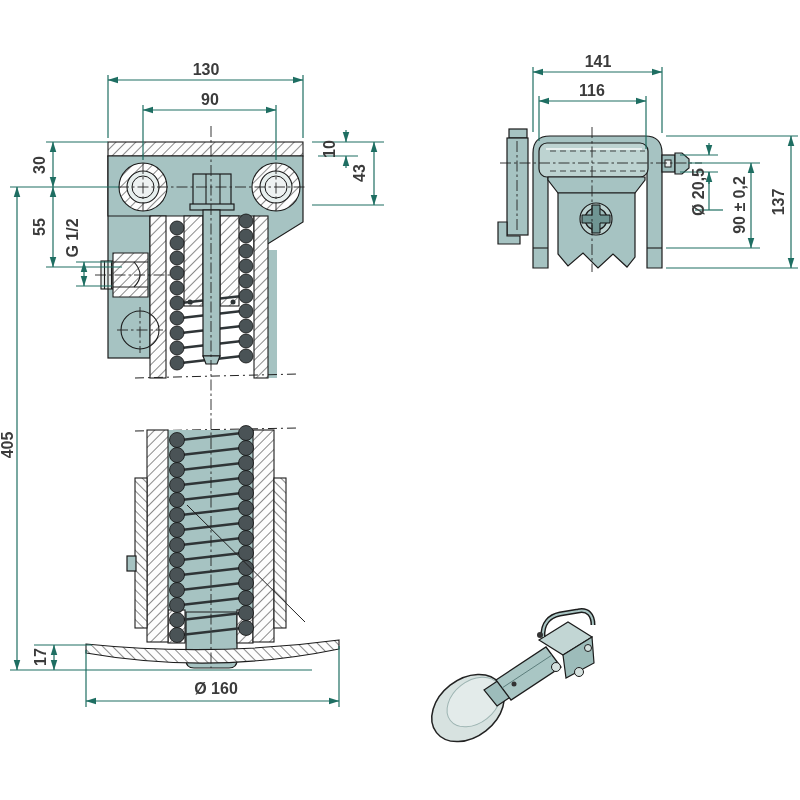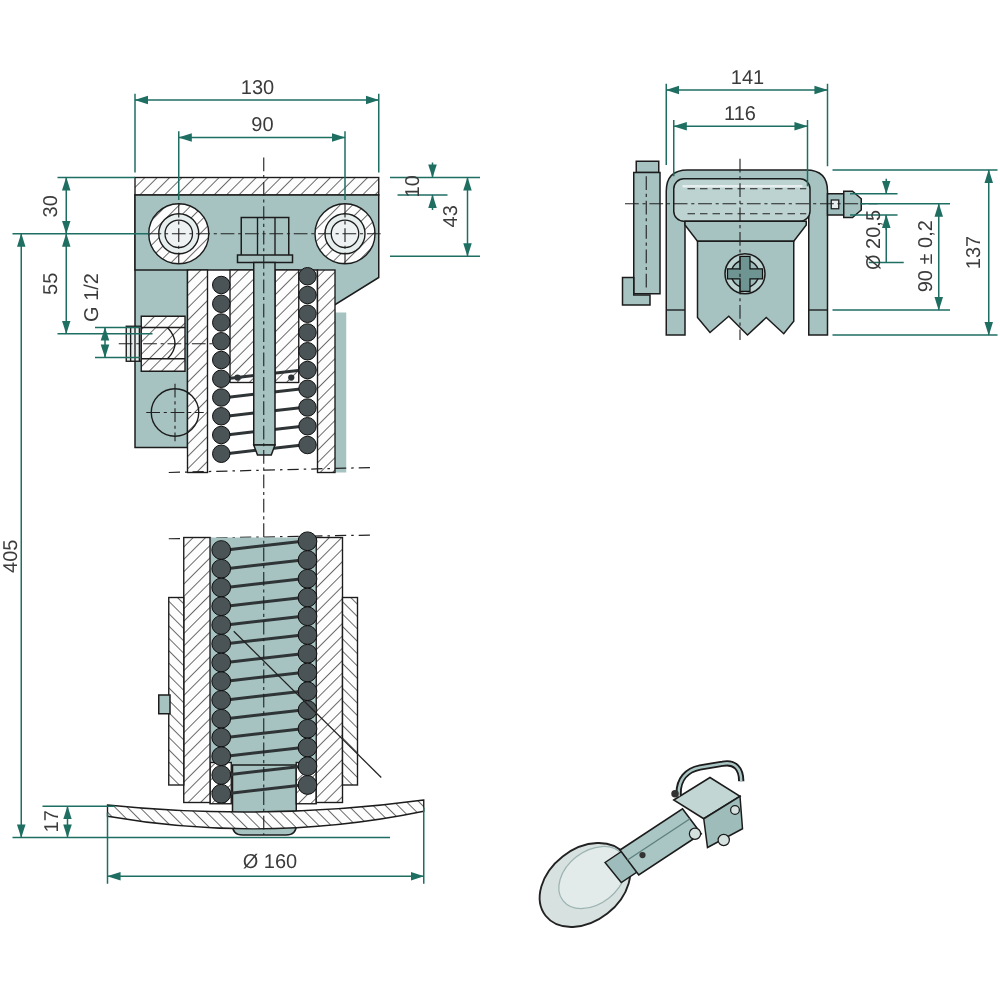--- a/index.html
+++ b/index.html
@@ -1,21 +1,21 @@
 <!DOCTYPE html>
 <html style="--c-body: #a6c3c2; --c-body_light: #bdd3d1; --c-body_dark: #9dbcbb; --c-dim: #1e6e62; --c-text: #3b3b3b; --c-line: #1c1c1c; --c-spring: #4a5356; --c-white: #ffffff;"><head>
 <meta charset="utf-8">
 <style>
   :root{
     --c-body:#a6c3c2; --c-body_light:#bdd3d1; --c-body_dark:#9dbcbb;
     --c-dim:#1e6e62; --c-text:#3b3b3b; --c-line:#1c1c1c;
     --c-spring:#4a5356; --c-white:#ffffff;
   }
   html,body{margin:0;padding:0;background:#fff;}
-  .canvas{width:800px;height:800px;background:var(--c-white);position:relative;overflow:hidden;}
+  .canvas{width:800px;height:800px;background:var(--c-white);position:relative;overflow:hidden;font-weight:bold;}
   svg{display:block;}
   .fill-body{fill:var(--c-body);stroke:var(--c-line);stroke-width:1.2;}
   .fill-body-ns{fill:var(--c-body);}
   .fill-light{fill:var(--c-body_light);stroke:var(--c-line);stroke-width:1.2;}
   .fill-dark{fill:var(--c-body_dark);stroke:var(--c-line);stroke-width:1.2;}
   .fill-pale{fill:#e7efee;stroke:var(--c-line);stroke-width:1.1;}
   .hatch{fill:url(#hA);stroke:var(--c-line);stroke-width:1.1;}
   .hatch2{fill:url(#hB);stroke:var(--c-line);stroke-width:1.1;}
   .dim{stroke:var(--c-dim);stroke-width:1.2;fill:none;}
   .dimf{fill:var(--c-dim);}

